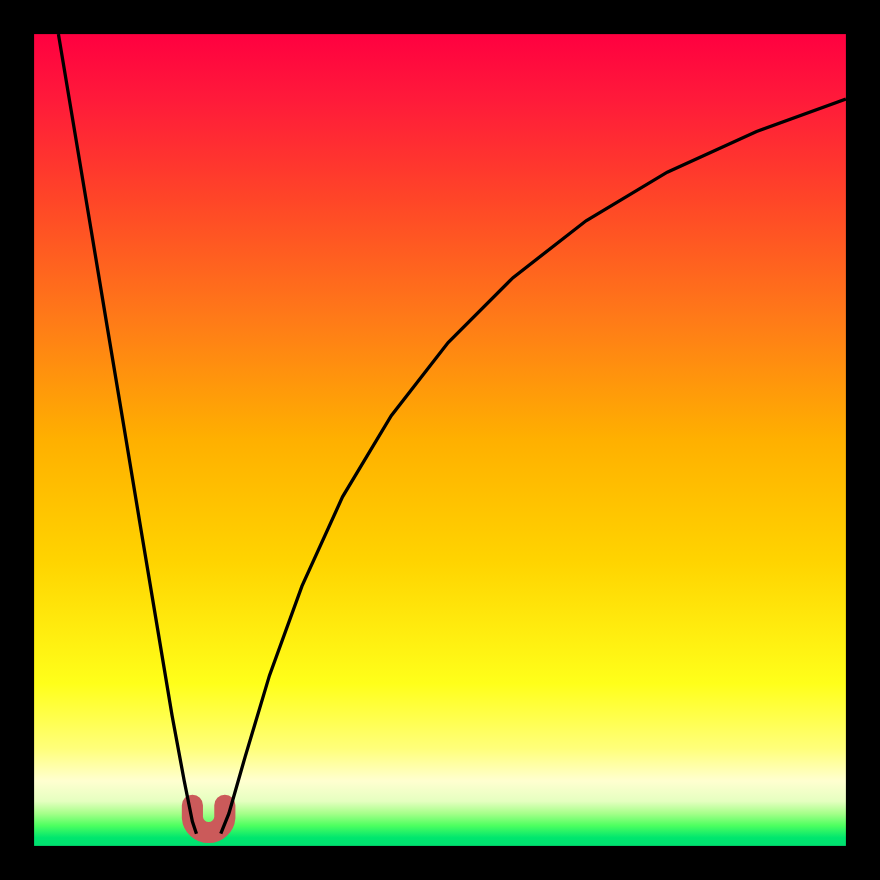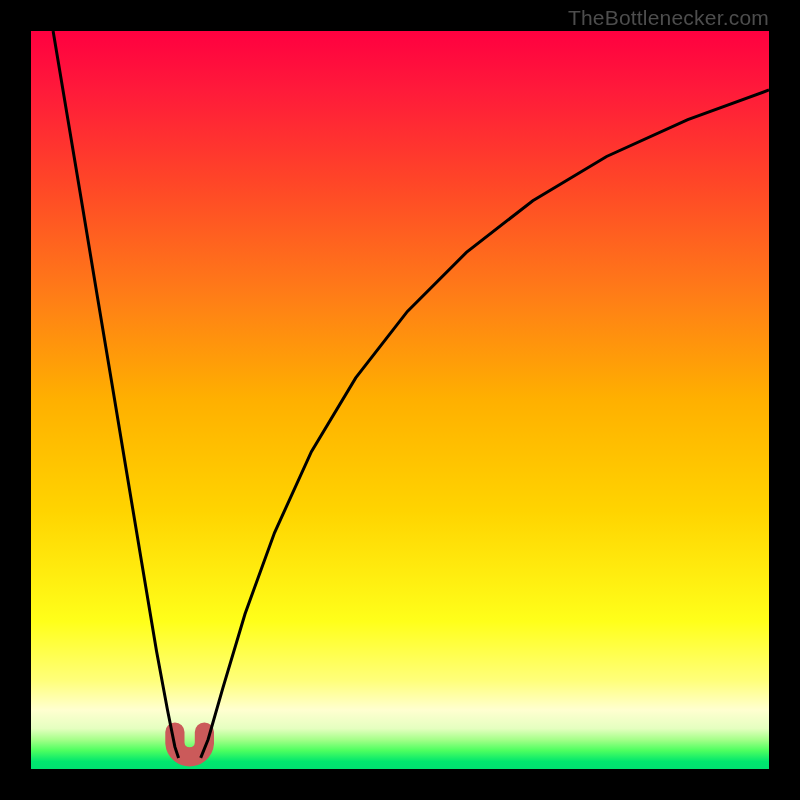--- a/index.html
+++ b/index.html
@@ -63,14 +63,13 @@
 
       <rect x="0" y="0" width="738" height="738" fill="url(#bg-grad)"></rect>
 
       <path id="capsule" d="M 143.9 701.1 L 143.9 712.2 A 14.8 14.8 0 0 0 173.4 712.2 L 173.4 701.1" fill="none" stroke-linecap="round" stroke="#cb5a5a" stroke-width="19.2"></path>
 
       <path id="curve-left" d="M22.1 0.0 L36.9 88.6 L51.7 177.1 L66.4 265.7 L81.2 354.2 L95.9 442.8 L110.7 531.4 L125.5 619.9 L136.5 679.0 L143.9 715.9 L147.6 726.9" fill="none" stroke-width="3" stroke="#000000"></path>
       <path id="curve-right" d="M169.7 726.9 L177.1 708.5 L191.9 656.8 L214.0 583.0 L243.5 501.8 L280.4 420.7 L324.7 346.9 L376.4 280.4 L435.4 221.4 L501.8 169.7 L575.6 125.5 L656.8 88.6 L738.0 59.0" fill="none" stroke-width="3" stroke="#000000"></path>
     </svg>
   </div>
 
-  <div class="watermark">TheBottlenecker.com</div>
 </div>
 
 </body></html>

